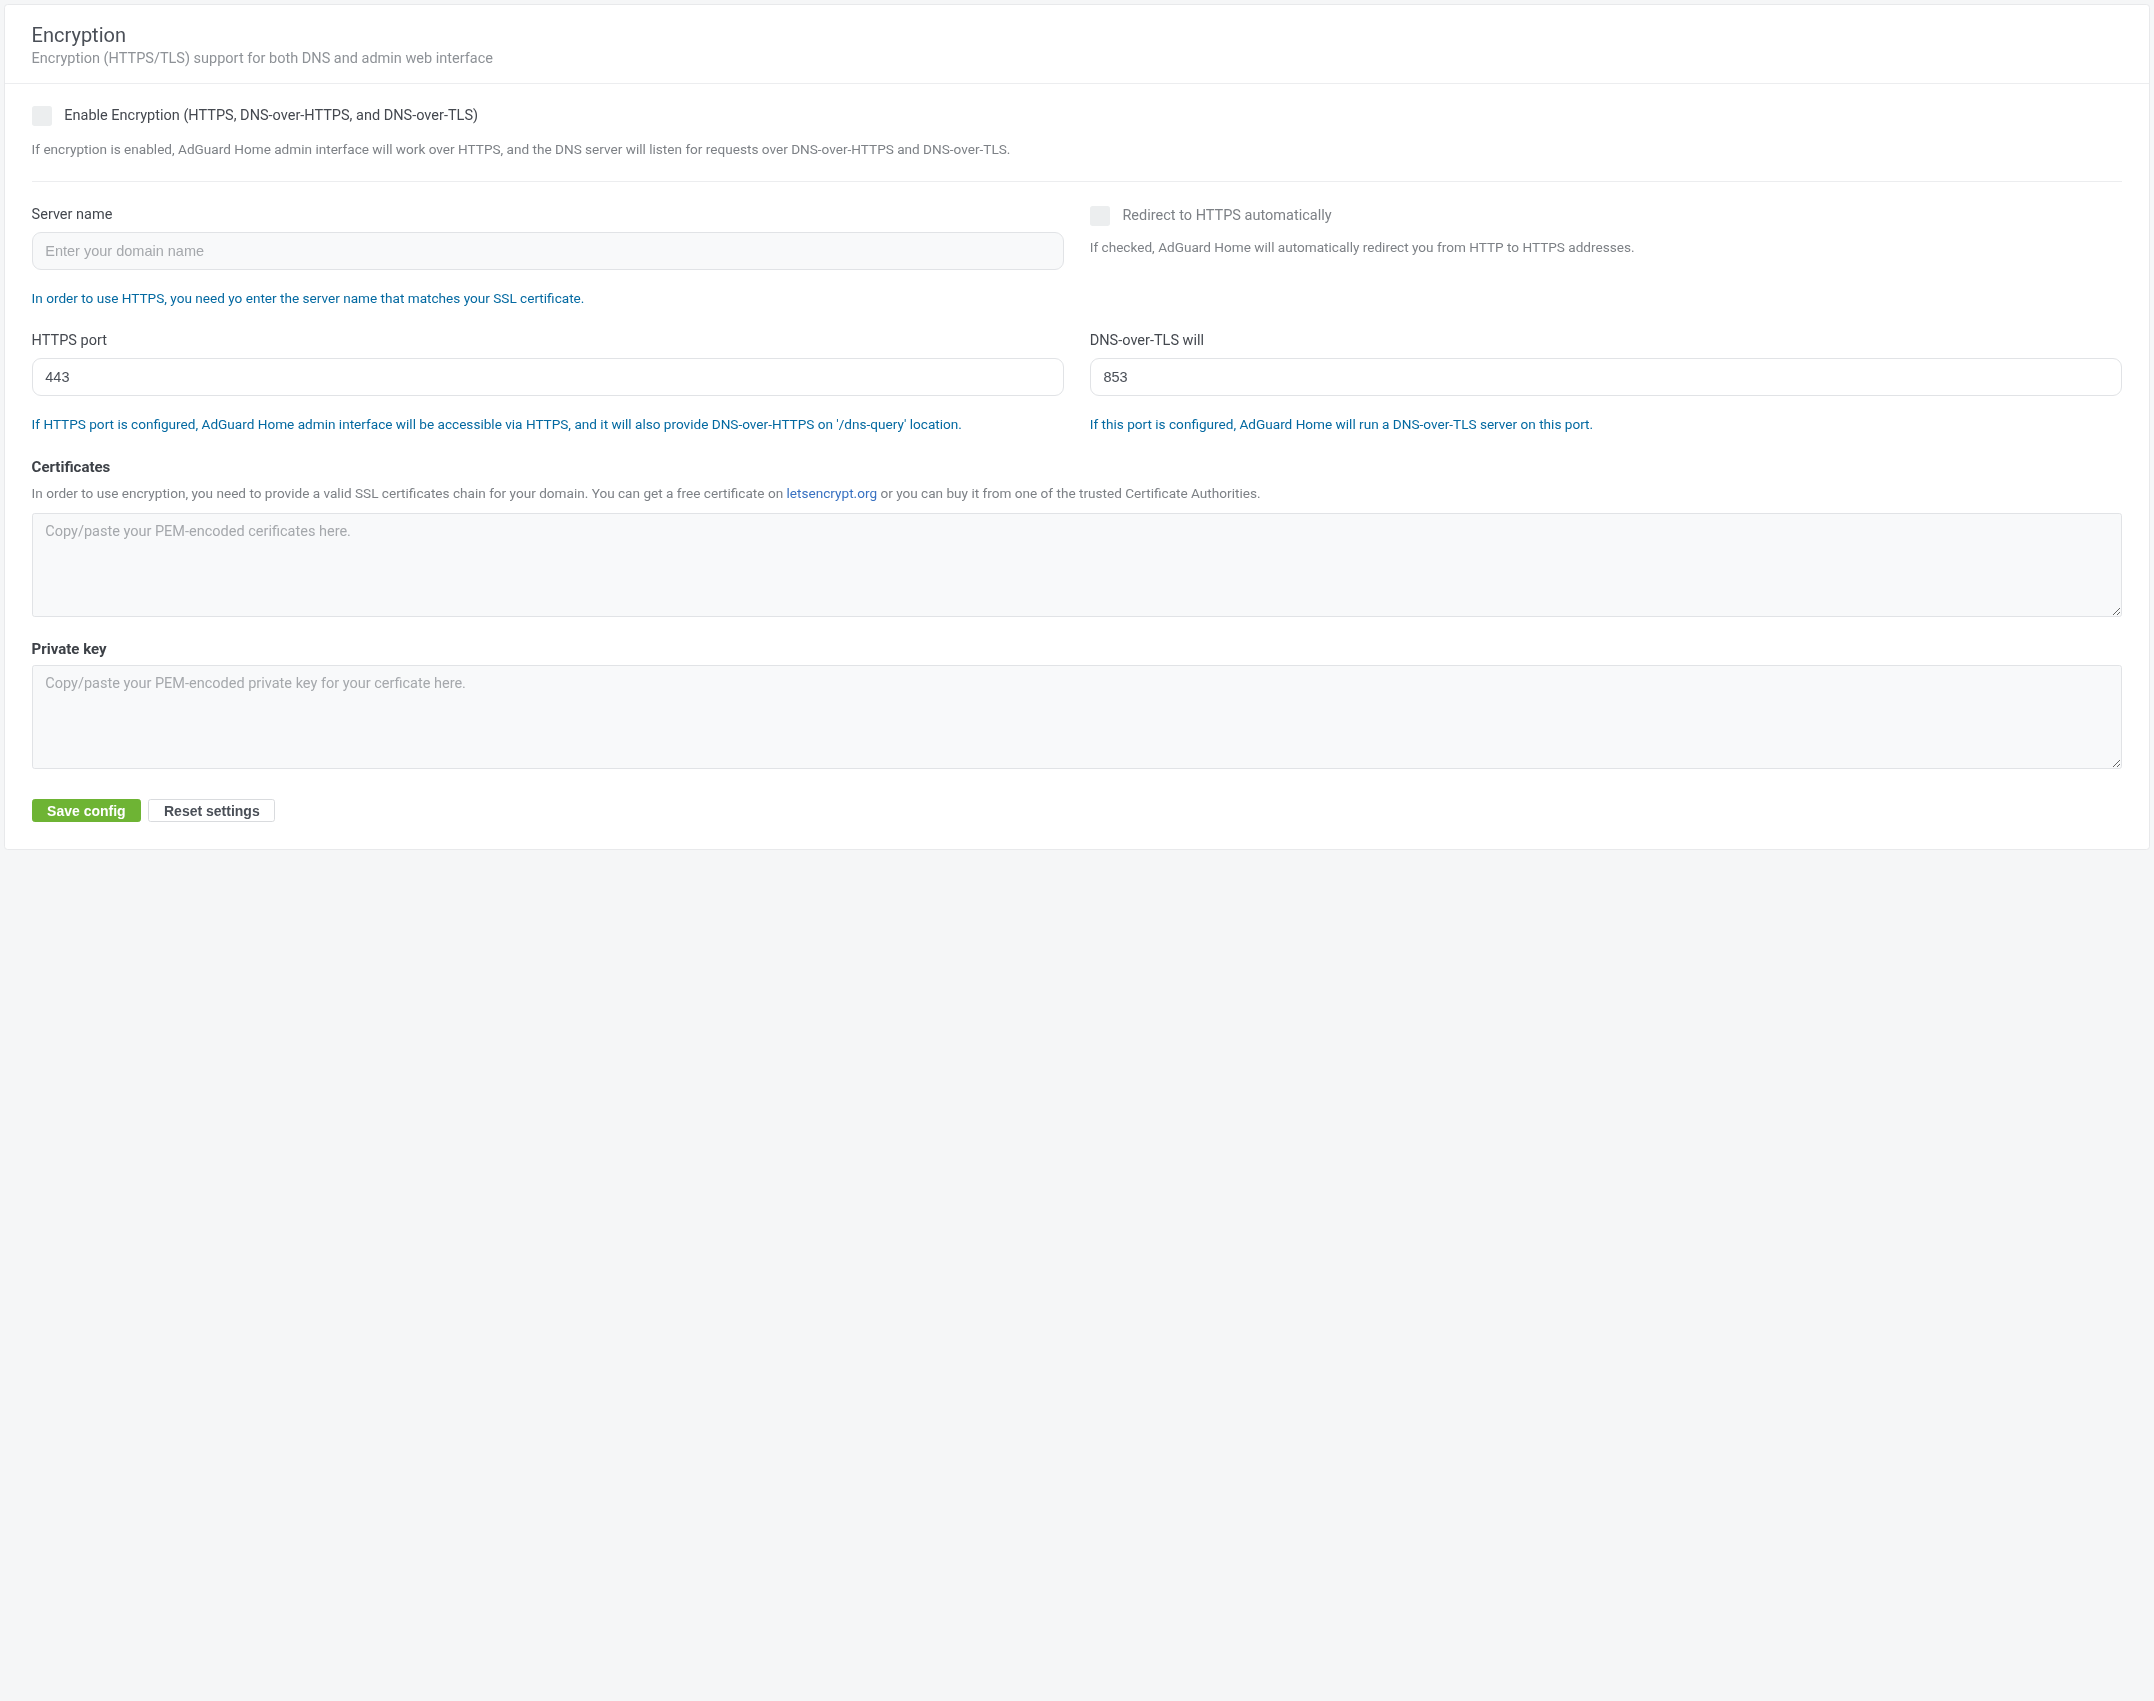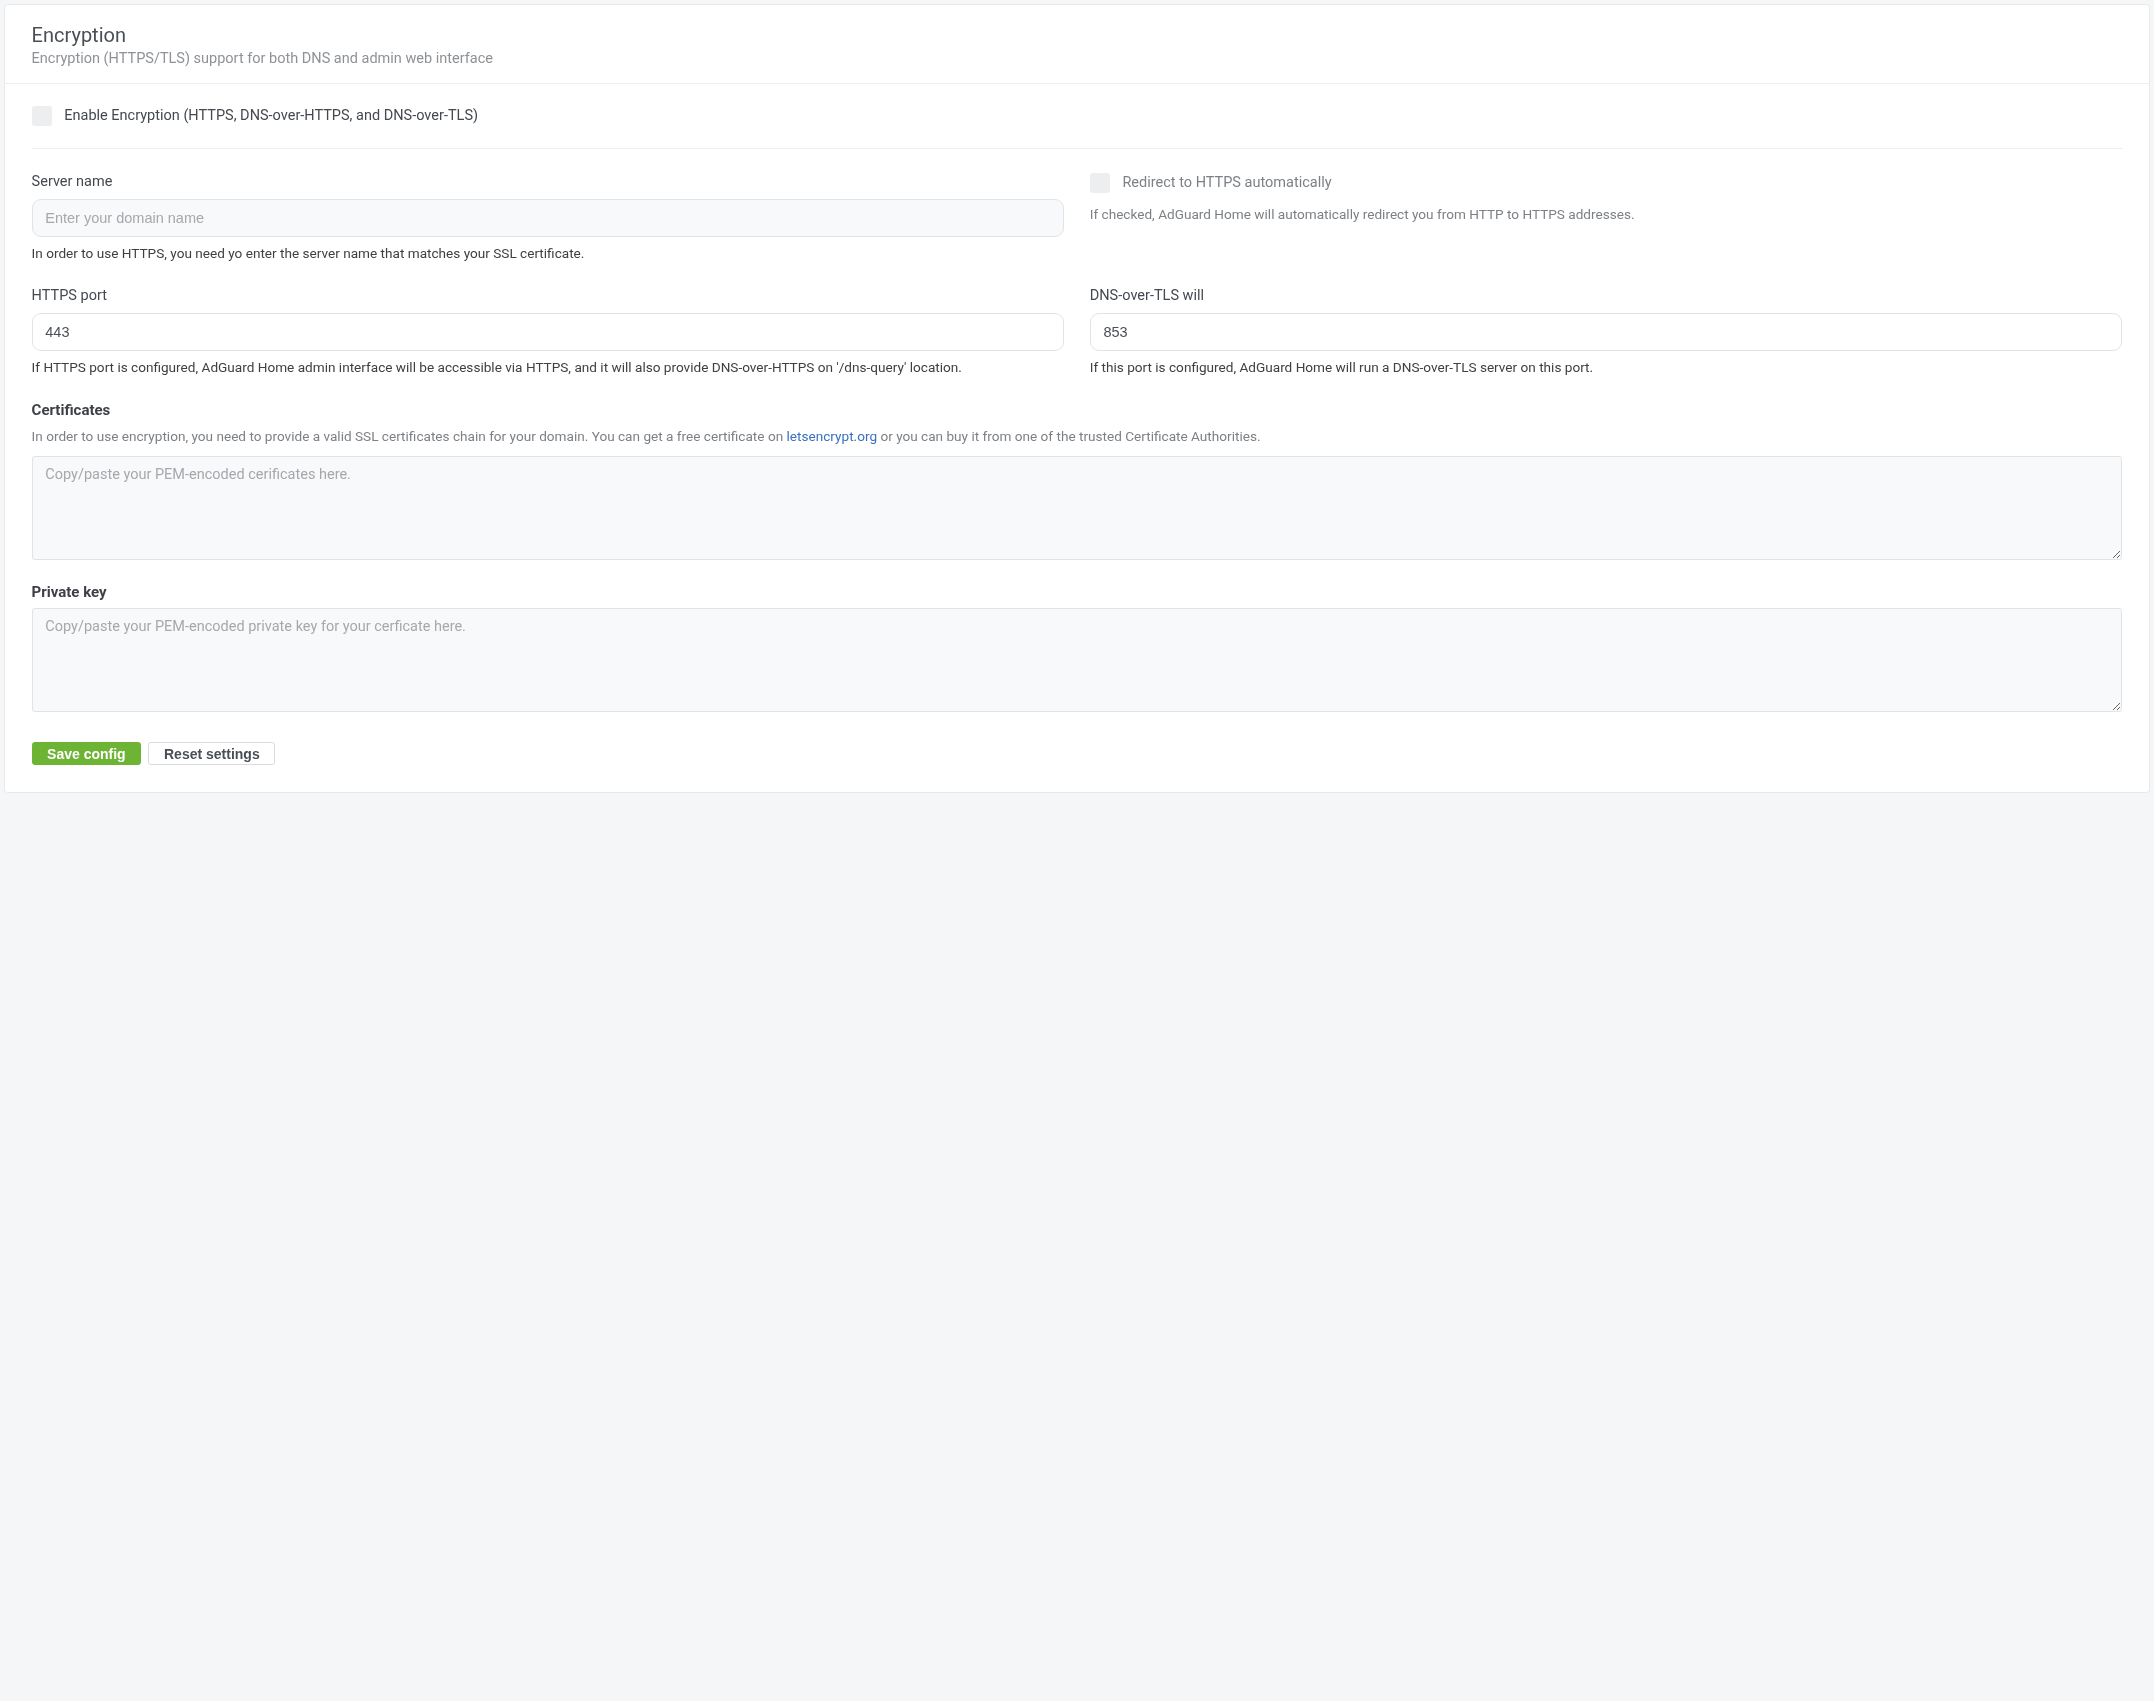--- a/index.html
+++ b/index.html
@@ -107,24 +107,24 @@
     padding: 9px 12.7px;
     border: 0.9px solid #e1e3e6;
     border-radius: 2.7px;
     font-size: 14.5px;
     font-family: inherit;
     background: #f8f9fa;
     color: #4a4f57;
     resize: vertical;
   }
   .below-help {
-    color: #404040;
+    color: #0369a1;
     font-size: 13.6px;
     line-height: 1.5;
-    margin-top: 6px;
+    margin-top: 18px;
   }
   .link {
     color: #3871c1;
     text-decoration: none;
   }
   .button-row {
     display: flex;
     gap: 7.3px;
     margin-top: 27px;
   }
@@ -167,20 +167,21 @@
     <h2>Encryption</h2>
     <div class="subtitle">Encryption (HTTPS/TLS) support for both DNS and admin web interface</div>
   </div>
 
   <div class="card-body">
 
     <div class="checkbox-row">
       <div class="checkbox-box"></div>
       <span class="checkbox-label">Enable Encryption (HTTPS, DNS-over-HTTPS, and DNS-over-TLS)</span>
     </div>
+    <div class="help-text">If encryption is enabled, AdGuard Home admin interface will work over HTTPS, and the DNS server will listen for requests over DNS-over-HTTPS and DNS-over-TLS.</div>
 
     <hr class="divider">
 
     <div class="form-row">
       <div class="form-col">
         <label class="field-label">Server name</label>
         <input type="text" class="dim" placeholder="Enter your domain name" style="">
         <div class="below-help">In order to use HTTPS, you need yo enter the server name that matches your SSL certificate.</div>
       </div>
       <div class="form-col">

